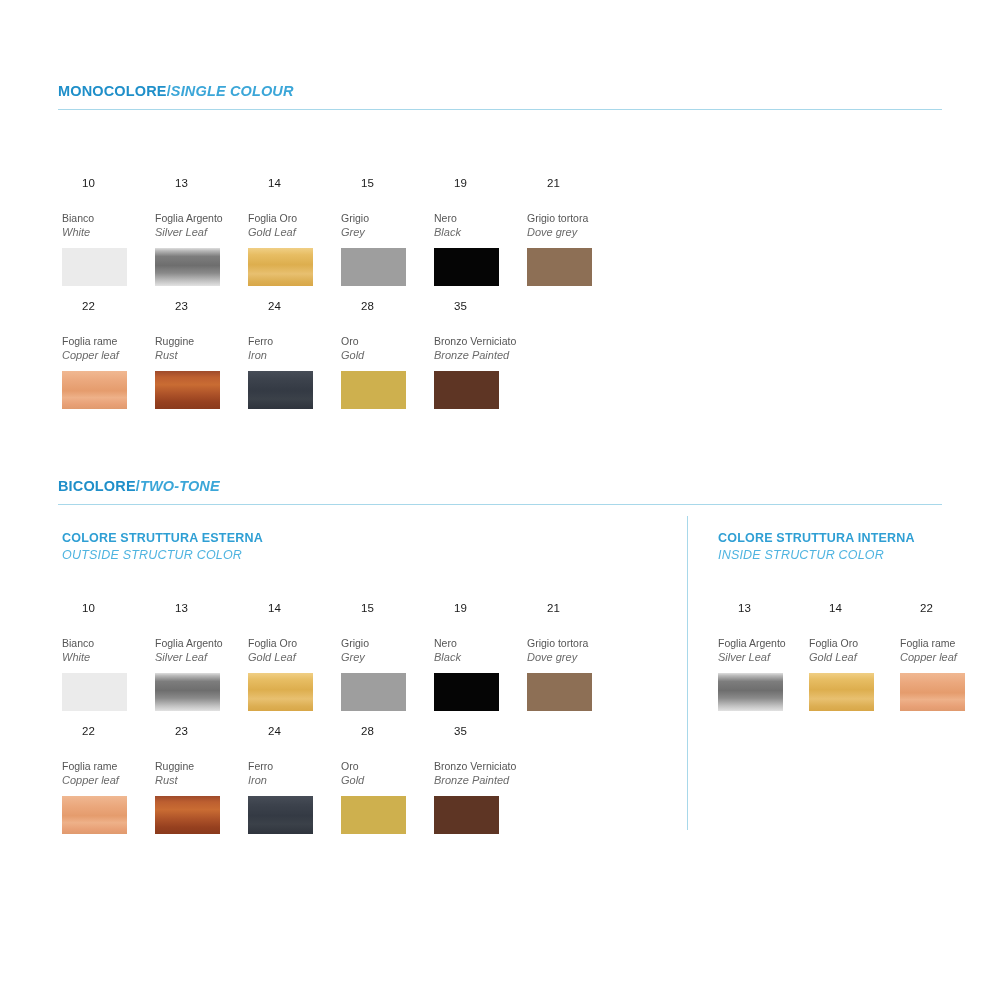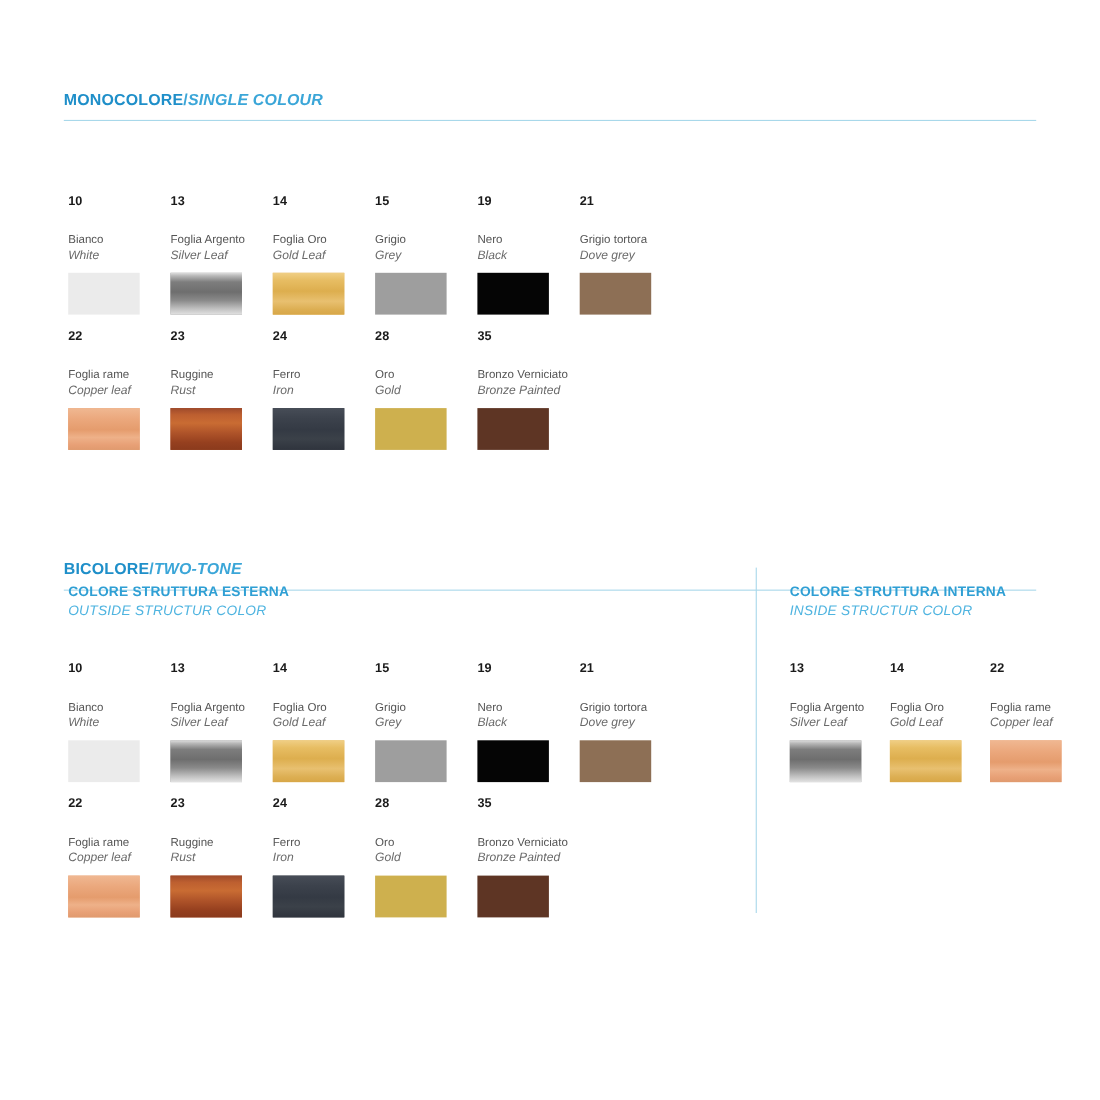--- a/index.html
+++ b/index.html
@@ -22,21 +22,21 @@
     box-sizing: border-box;
   }
 
   
   .section {
     position: absolute;
     left: 58px;
     width: 884px;
   }
   #section-mono { top: 84px; }
-  #section-bi   { top: 479px; margin-top: 32px; }
+  #section-bi   { top: 479px; }
 
   .section-title {
     font-size: 14.5px;
     font-weight: bold;
     letter-spacing: 0.15px;
     color: #1f8fc9;
     white-space: nowrap;
     line-height: 1.1;
     font-stretch: condensed;
   }
@@ -97,24 +97,25 @@
   #grid-out-1    { left: 62px;  top: 603px; }
   #grid-out-2    { left: 62px;  top: 726px; }
   #grid-in-1     { left: 718px; top: 603px; }
 
   .cell {
     position: absolute;
     width: 86px;
   }
   .cell-code {
     font-size: 11.5px;
-    font-weight: bold;
+    font-weight: normal;
     color: #1a1a1a;
     line-height: 1;
     letter-spacing: 0.1px;
+    margin-left: 20px;
   }
   .cell-it {
     margin-top: 22px;
     font-size: 10.5px;
     color: #555555;
     line-height: 1.28;
     white-space: nowrap;
   }
   .cell-en {
     font-size: 11px;

